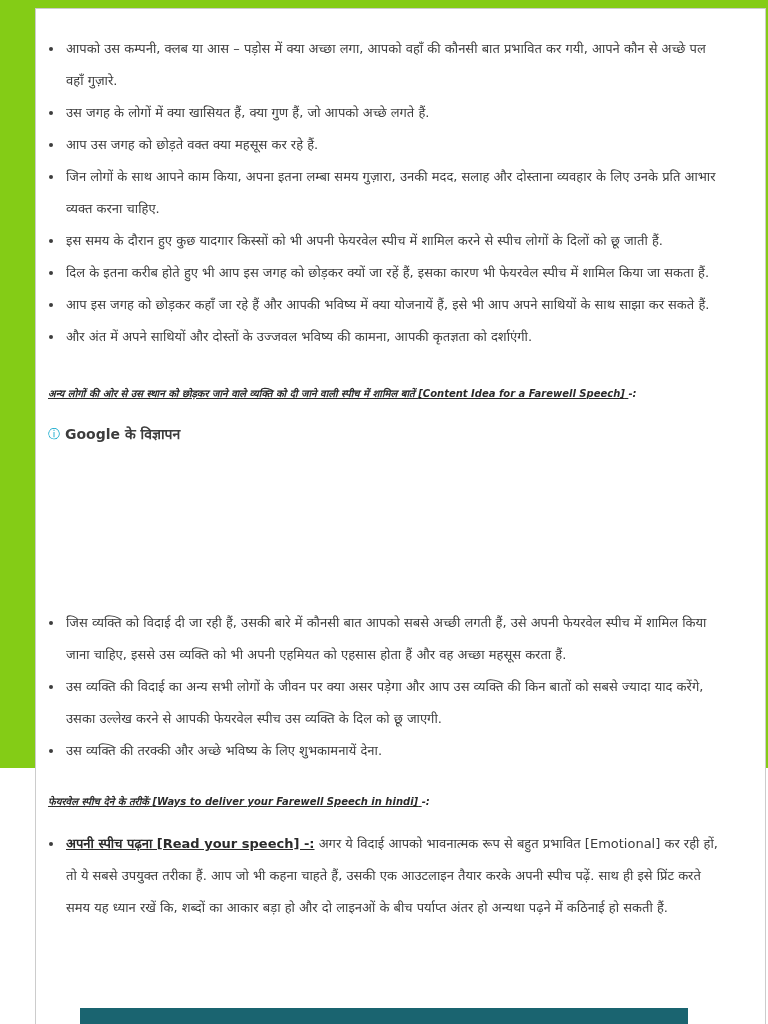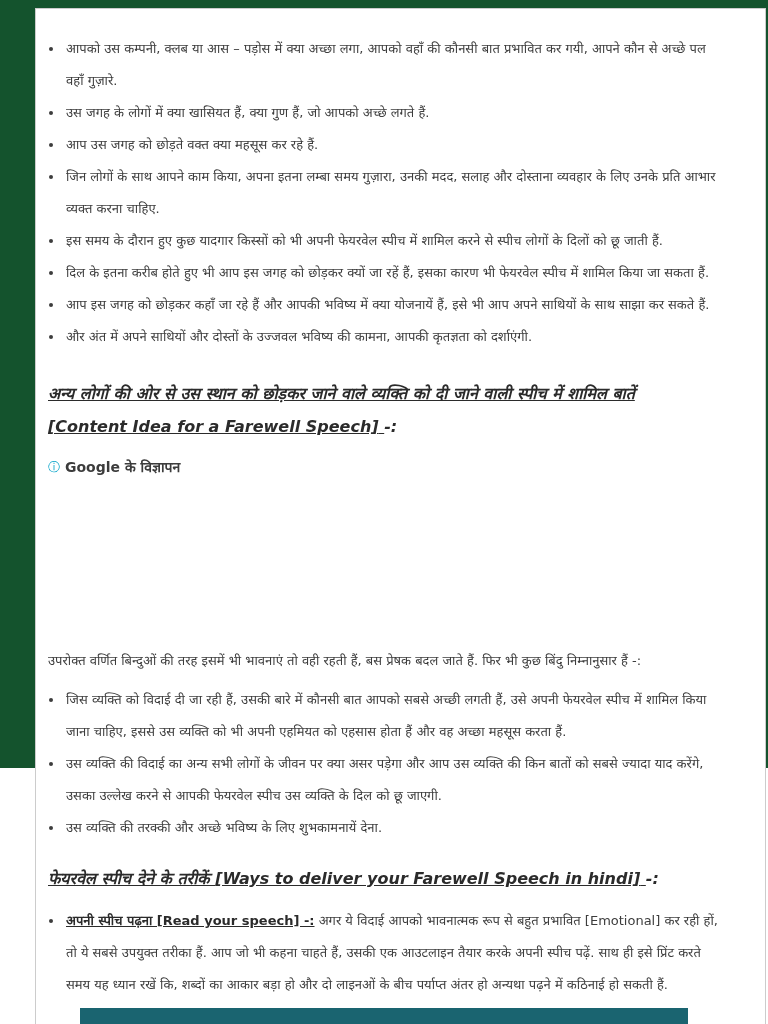--- a/index.html
+++ b/index.html
@@ -9,21 +9,21 @@
     height: 1024px;
     background: #ffffff;
     overflow: hidden;
     font-family: "DejaVu Sans", "Liberation Sans", sans-serif;
     color: #3d3d3d;
   }
   .viewport {
     position: relative;
     width: 768px;
     height: 768px;
-    background: #14532d;
+    background: #84cc16;
   }
   
   .page-frame {
     position: absolute;
     left: 35px;
     top: 8px;
     width: 731px;
     height: 1120px;
     box-sizing: border-box;
     border: 1px solid #cccccc;
@@ -43,21 +43,21 @@
   }
   ul.doc-list li {
     margin: 0;
     padding-left: 2px;
     line-height: 32px;
   }
   ul.doc-list.top { margin-top: 4px; }
   .doc-heading {
     margin-top: 24px;
     font-weight: bold;
-    font-size: 16px;
+    font-size: 10px;
     color: #2b2b2b;
     line-height: 33px;
   }
   .doc-heading .u { text-decoration: underline; }
   .doc-heading .hindi-part { font-style: italic; }
   .doc-heading.h2 .hindi-part { }
   .doc-heading .english-part { font-style: italic; }
   .doc-heading .suffix { font-style: italic; }
   .ad-label-row {
     margin-top: 16px;
@@ -123,21 +123,20 @@
         </span><span class="suffix"> -:</span>
       </div>
 
       <div class="ad-label-row">
         <span class="ad-info-icon" style="color: rgb(0, 162, 200);">ⓘ</span>
         <span class="ad-label-text">Google के विज्ञापन</span>
       </div>
 
       <div class="ad-space"></div>
 
-      <p class="doc-para p1">उपरोक्त वर्णित बिन्दुओं की तरह इसमें भी भावनाएं तो वही रहती हैं, बस प्रेषक बदल जाते हैं. फिर भी कुछ बिंदु निम्नानुसार हैं -:</p>
 
       <ul class="doc-list mid">
         <li>जिस व्यक्ति को विदाई दी जा रही हैं, उसकी बारे में कौनसी बात आपको सबसे अच्छी लगती हैं, उसे अपनी फेयरवेल स्पीच में शामिल किया जाना चाहिए, इससे उस व्यक्ति को भी अपनी एहमियत को एहसास होता हैं और वह अच्छा महसूस करता हैं.</li>
         <li>उस व्यक्ति की विदाई का अन्य सभी लोगों के जीवन पर क्या असर पड़ेगा और आप उस व्यक्ति की किन बातों को सबसे ज्यादा याद करेंगे, उसका उल्लेख करने से आपकी फेयरवेल स्पीच उस व्यक्ति के दिल को छू जाएगी.</li>
         <li>उस व्यक्ति की तरक्की और अच्छे भविष्य के लिए शुभकामनायें देना.</li>
       </ul>
 
       <div class="doc-heading h2">
         <span class="u">
           <span class="hindi-part">फेयरवेल स्पीच देने के तरीकें </span><span class="english-part">[Ways to deliver your Farewell Speech in hindi]</span>

